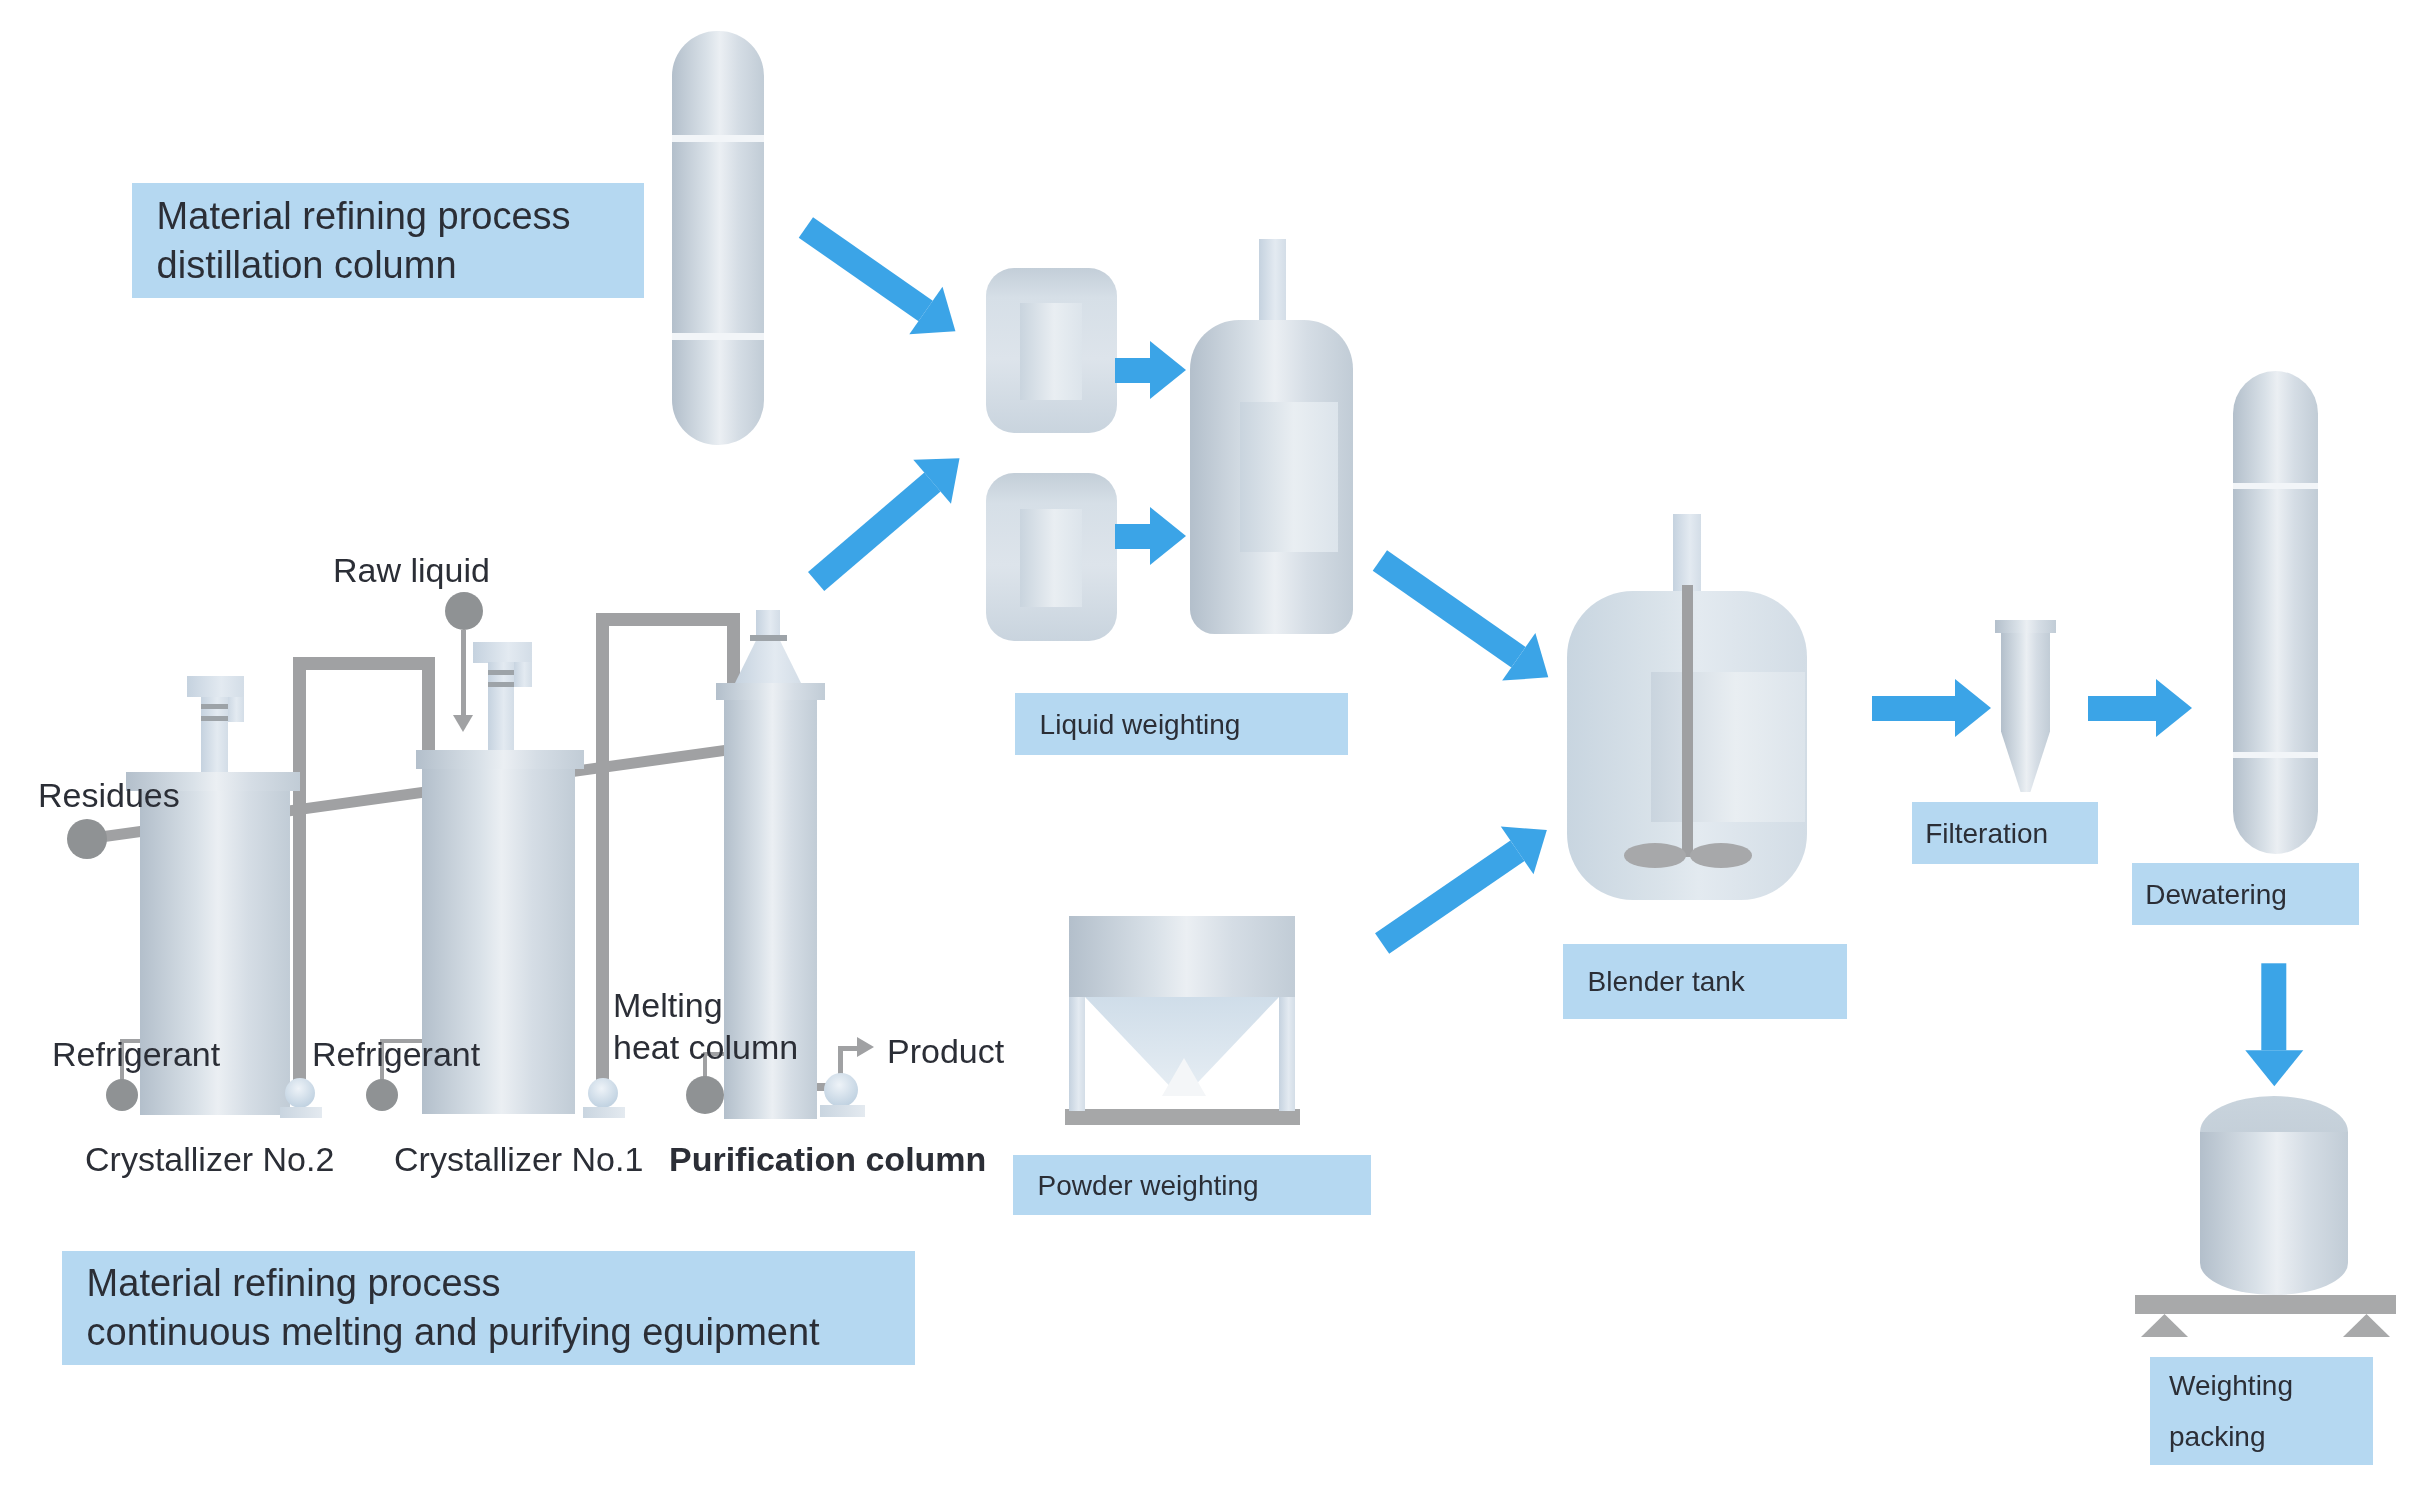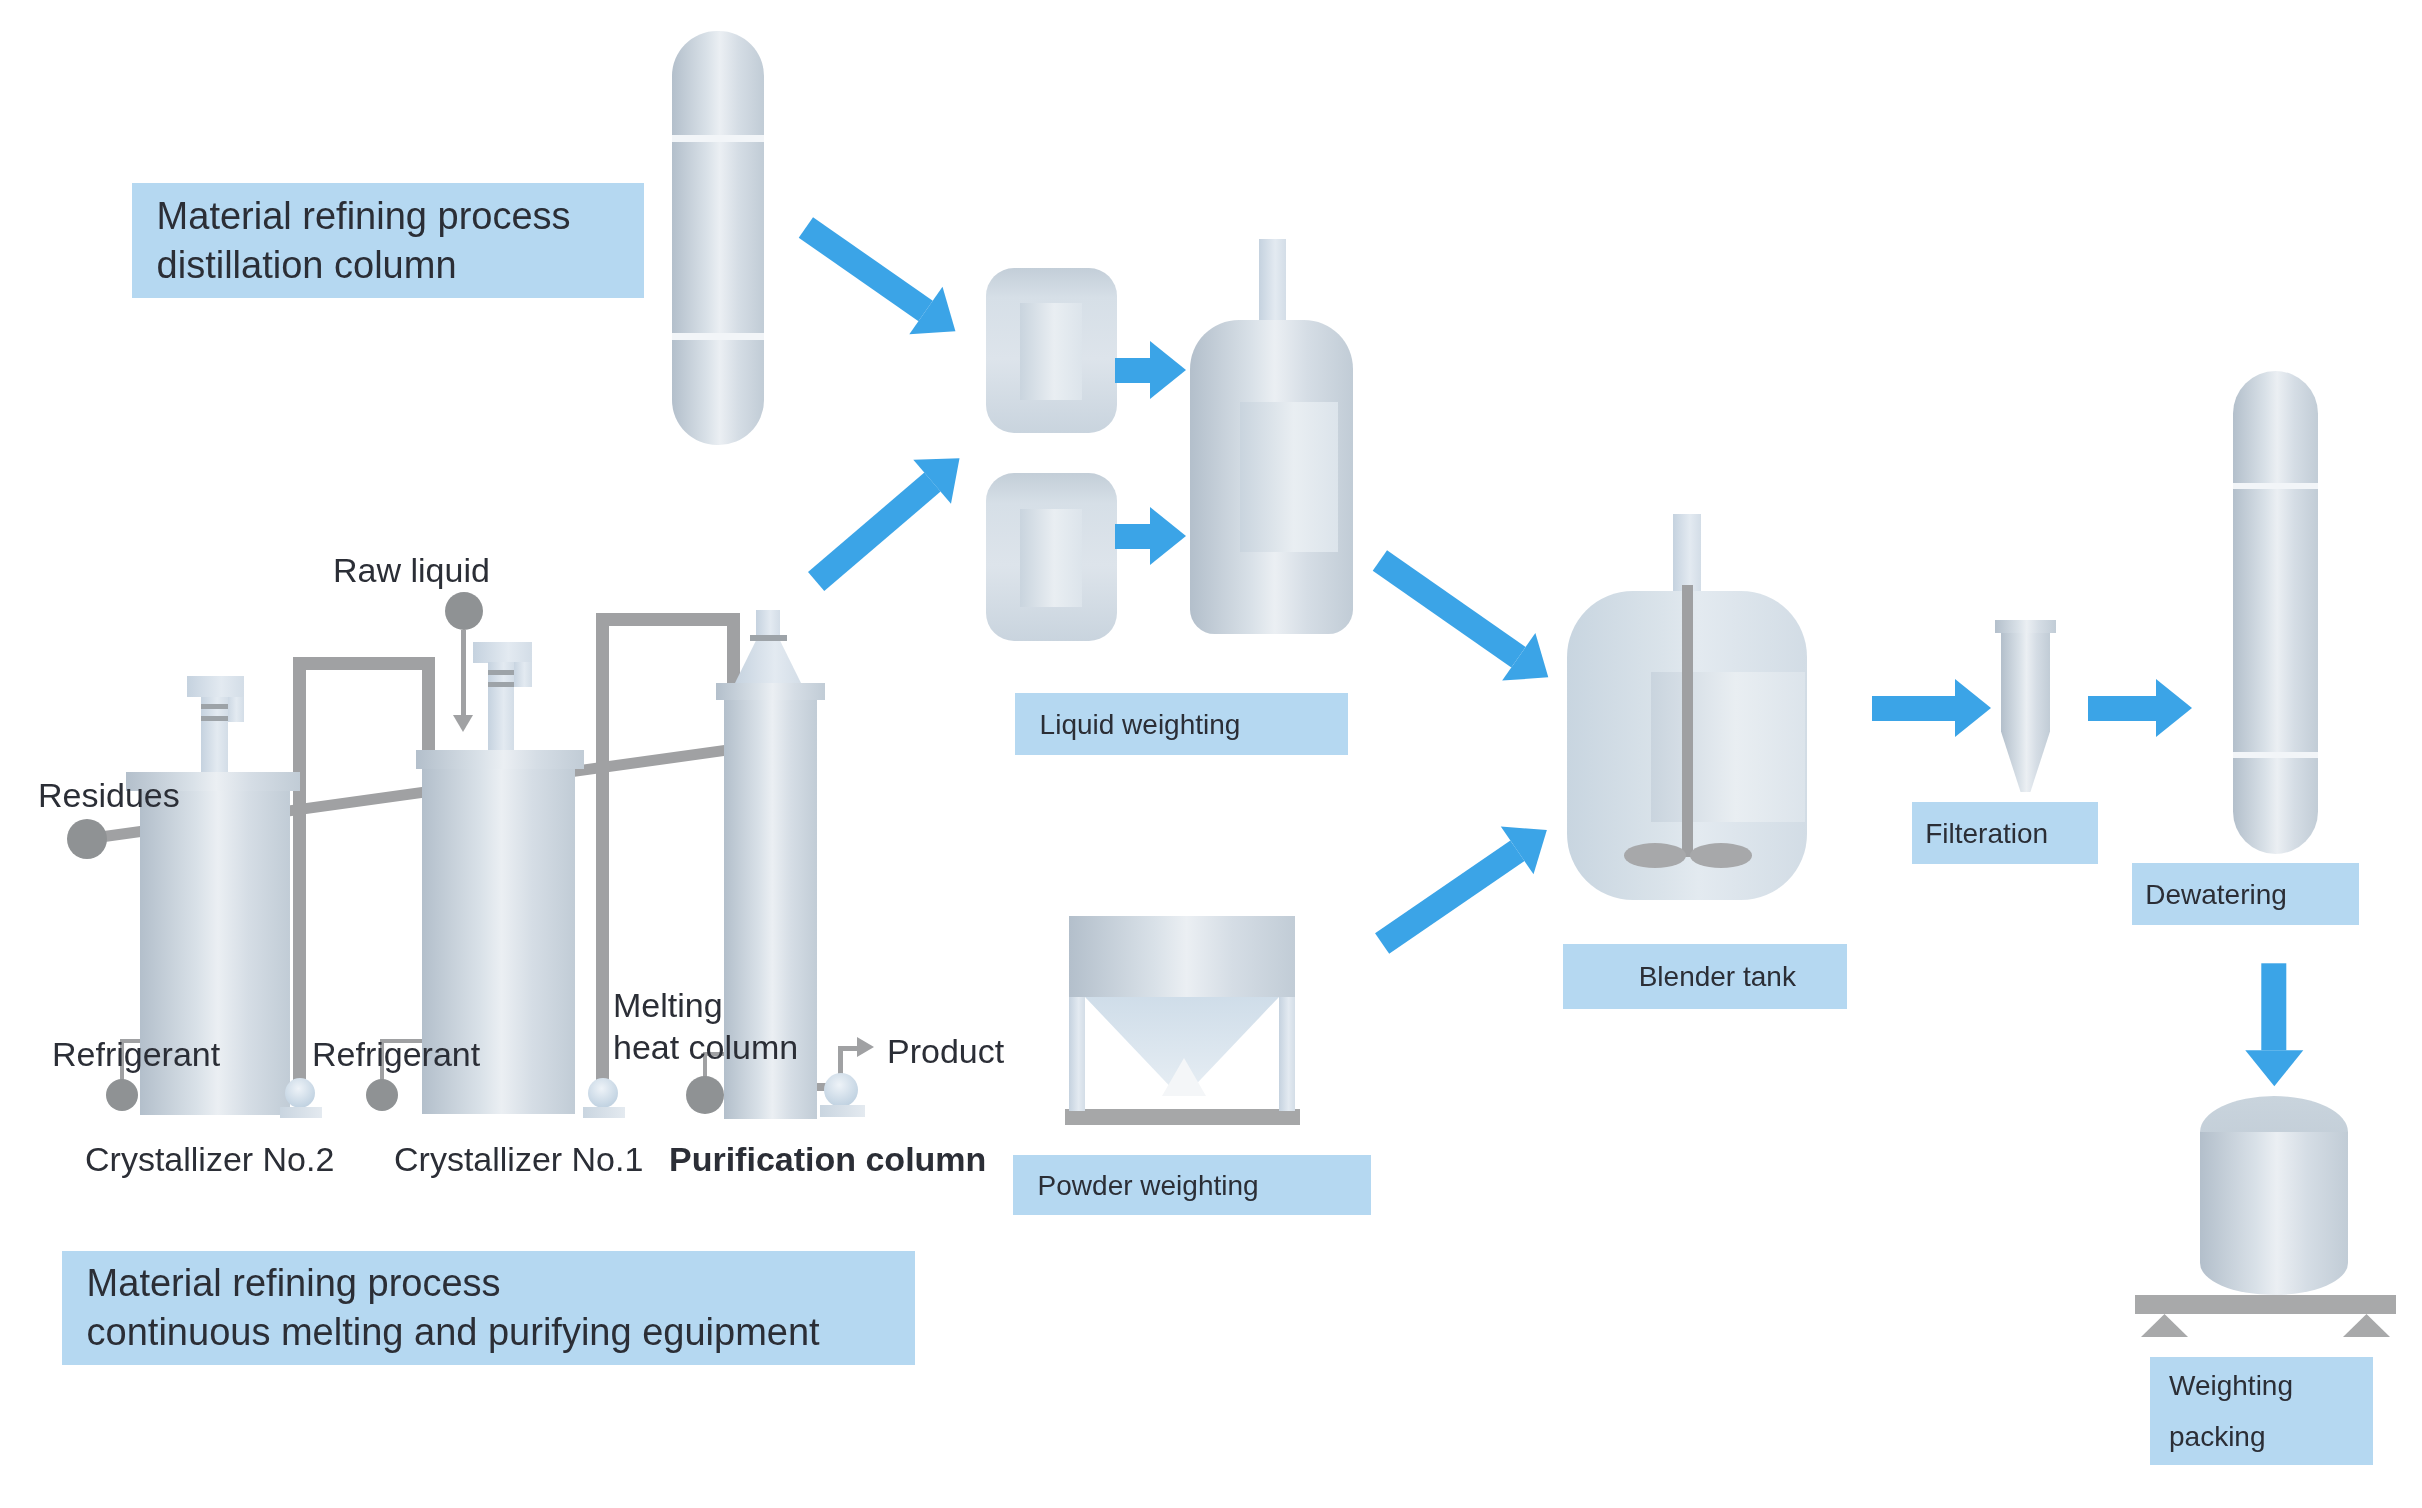--- a/index.html
+++ b/index.html
@@ -184,21 +184,21 @@
   </div>
 
   <div class="box big" style="left:1015px;top:693px;width:333px;height:62px;">
     <div class="l">Liquid weighting</div>
   </div>
 
   <div class="box big" style="left:1013px;top:1155px;width:358px;height:60px;">
     <div class="l">Powder weighting</div>
   </div>
 
-  <div class="box big" style="left:1563px;top:944px;width:284px;height:65px;align-items:center;">
+  <div class="box big" style="left:1563px;top:944px;width:284px;height:75px;">
     <div class="l">Blender tank</div>
   </div>
 
   <div class="box big" style="left:1912px;top:802px;width:186px;height:62px;padding-left:13.2px;">
     <div class="l">Filteration</div>
   </div>
 
   <div class="box big" style="left:2132px;top:863px;width:227px;height:62px;padding-left:13.2px;">
     <div class="l">Dewatering</div>
   </div>

